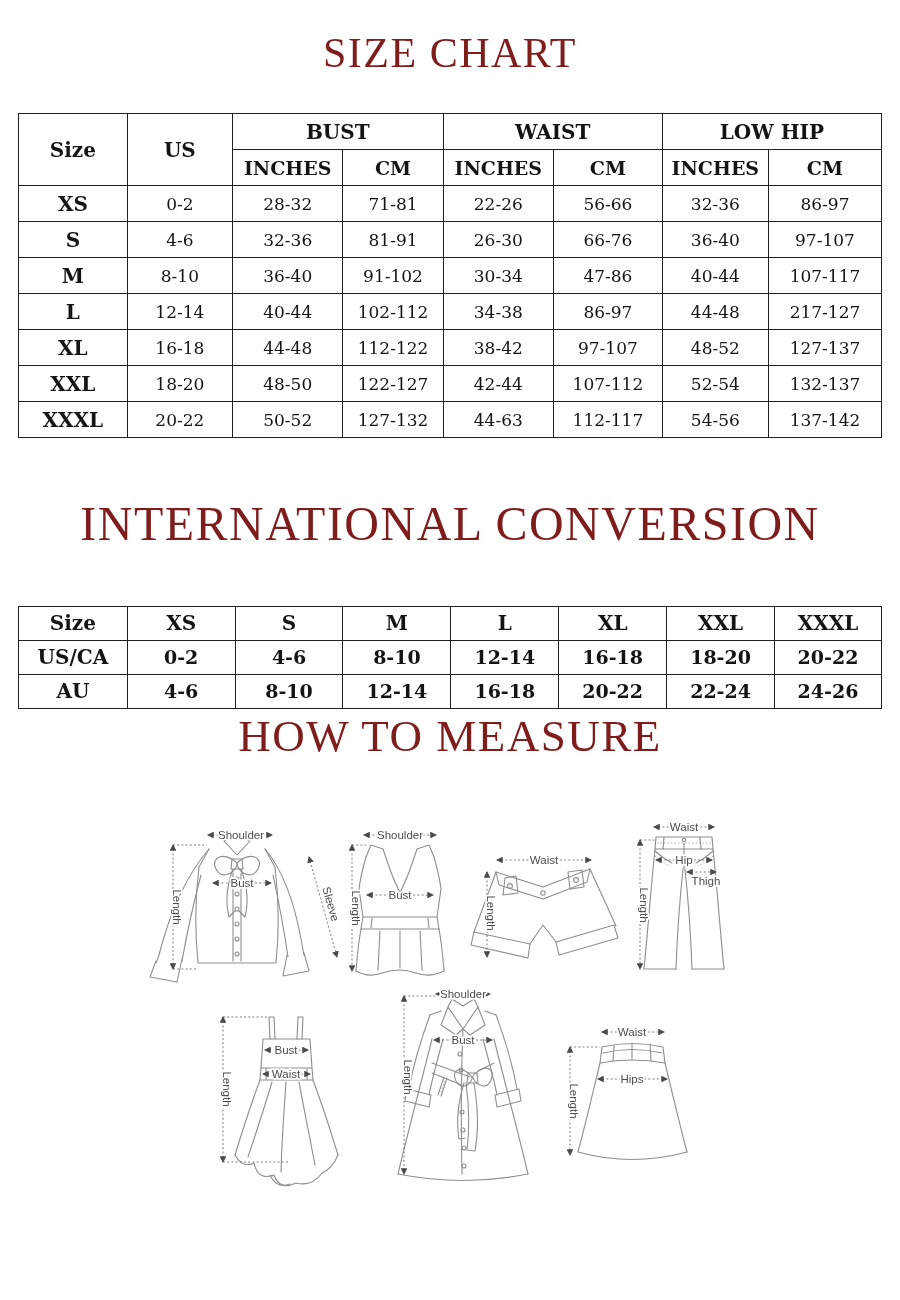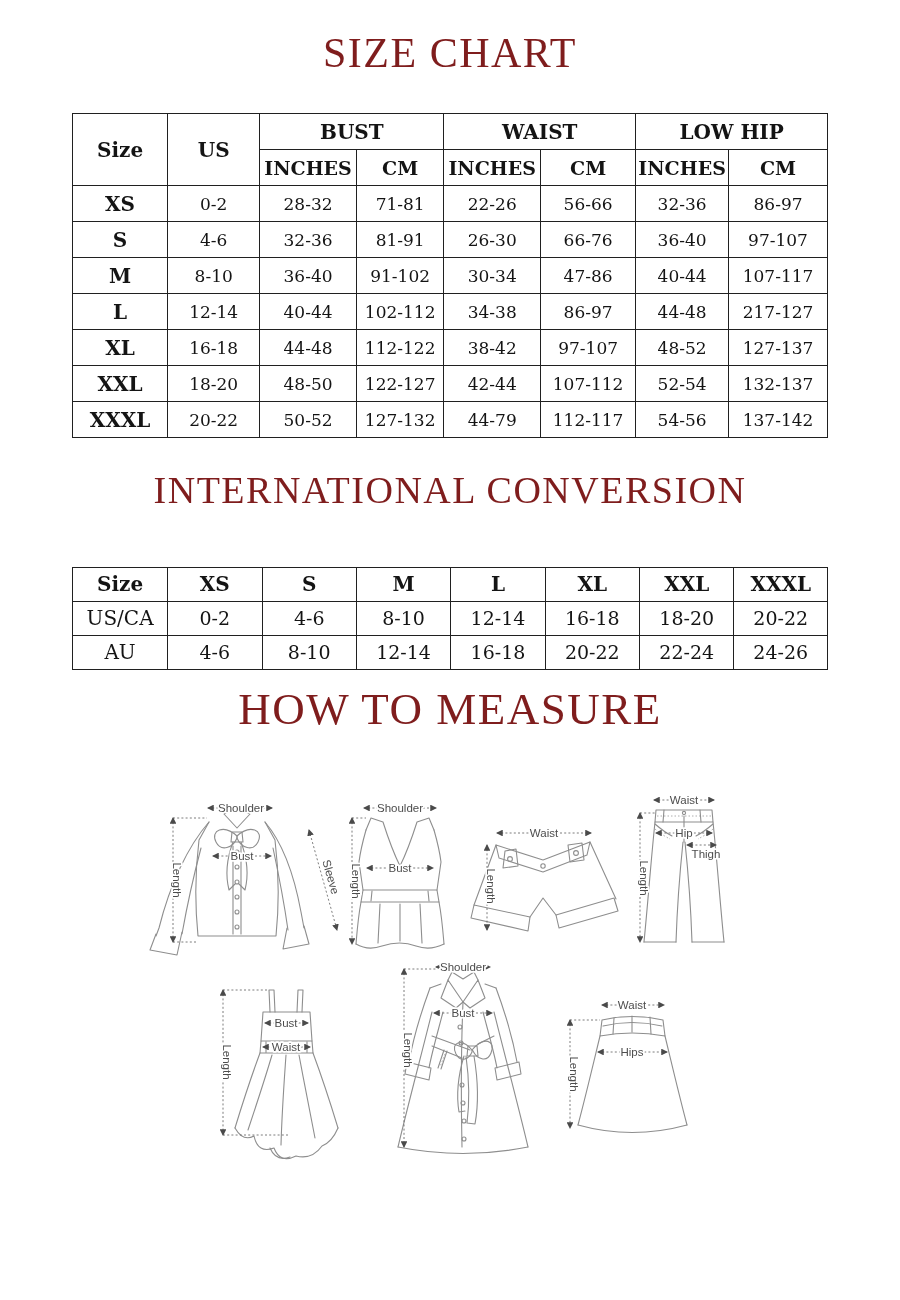--- a/index.html
+++ b/index.html
@@ -5,41 +5,41 @@
   html,body { margin:0; padding:0; }
   body {
     width:900px; height:1300px; background:#ffffff; overflow:hidden;
     font-family:"DejaVu Serif", serif; color:#141414;
   }
   .title {
     text-align:center; font-family:"Liberation Serif", serif; font-weight:400;
     color:#7f1d1d; letter-spacing:1.5px; line-height:1.2;
   }
   #title-size   { font-size:42px; margin-top:28px; }
-  #title-intl   { font-size:38px; margin-top:30px; }
+  #title-intl   { font-size:48px; margin-top:57px; }
   #title-howto  { font-size:45px; }
 
   table {
-    border-collapse:collapse; table-layout:fixed; width:756px; margin:12px auto;
+    border-collapse:collapse; table-layout:fixed; width:864px; margin:0 auto;
     text-align:center;
   }
   td, th { border:1.6px solid #202020; vertical-align:middle; padding:0; font-weight:400; }
 
   .sizechart { margin-top:35px; }
   .sizechart thead tr { height:36px; }
   .sizechart tbody tr { height:36px; }
   .sizechart th { font-size:20px; font-weight:700; }
   .sizechart th.unit { font-size:19px; }
   .sizechart td { font-size:17px; }
   .sizechart td.rowhead { font-size:20px; font-weight:700; }
 
   .intl { margin-top:53px; }
   .intl tr { height:34px; }
   .intl th { font-size:20px; font-weight:700; }
-  .intl td { font-size:19px; font-weight:400; }
+  .intl td { font-size:19px; font-weight:700; }
   .intl td.rowhead { font-size:20px; }
 
   #measure-svg { display:block; margin-top:14px; }
   .gl  { fill:none; stroke:#8e8e8e; stroke-width:1.1; stroke-linecap:round; stroke-linejoin:round; }
   .stitch { fill:none; stroke:#9a9a9a; stroke-width:0.8; stroke-dasharray:1.5 2; }
   .dim { fill:none; stroke:#6e6e6e; stroke-width:0.9; stroke-dasharray:2 2.2; }
   .guide { fill:none; stroke:#6e6e6e; stroke-width:0.9; stroke-dasharray:2 2.2; }
   .lab {
     font-family:"Liberation Sans", sans-serif; font-size:11.5px; fill:#4d4d4d;
     text-anchor:middle; paint-order:stroke; stroke:#ffffff; stroke-width:3.5px; stroke-linejoin:round;
@@ -137,21 +137,21 @@
         <td>42-44</td>
         <td>107-112</td>
         <td>52-54</td>
         <td>132-137</td>
       </tr>
       <tr>
         <td class="rowhead">XXXL</td>
         <td>20-22</td>
         <td>50-52</td>
         <td>127-132</td>
-        <td>44-79</td>
+        <td>44-63</td>
         <td>112-117</td>
         <td>54-56</td>
         <td>137-142</td>
       </tr>
     </tbody>
 </table>
 
 <div class="title" id="title-intl">INTERNATIONAL CONVERSION</div>
 
 <table class="intl">

